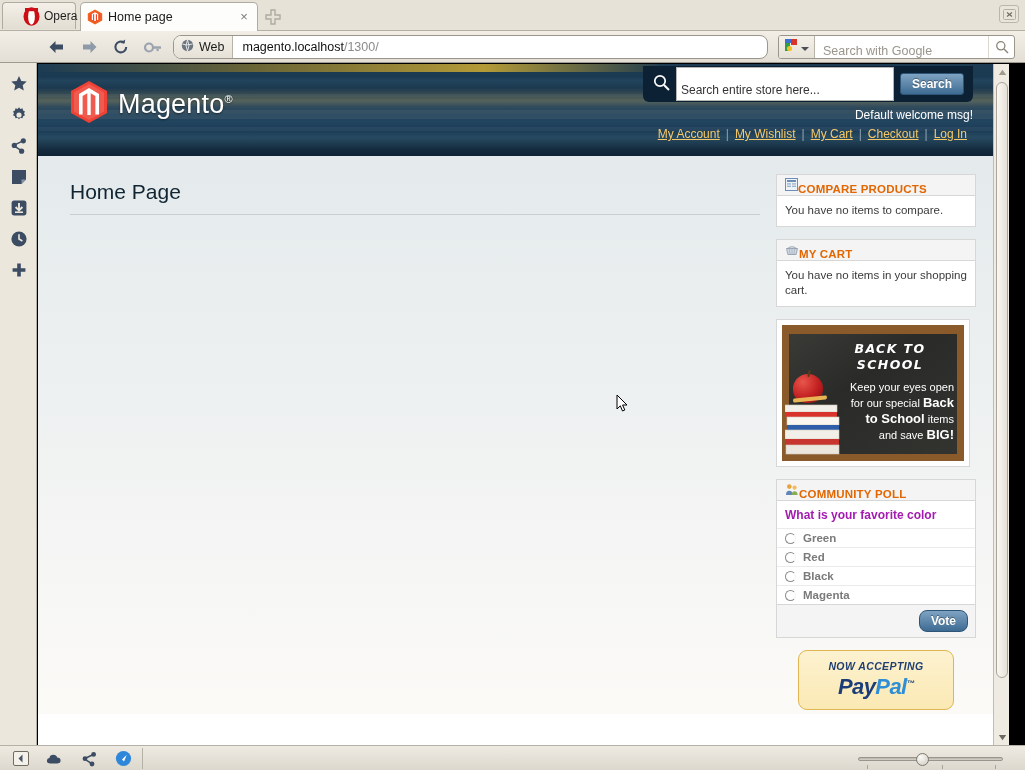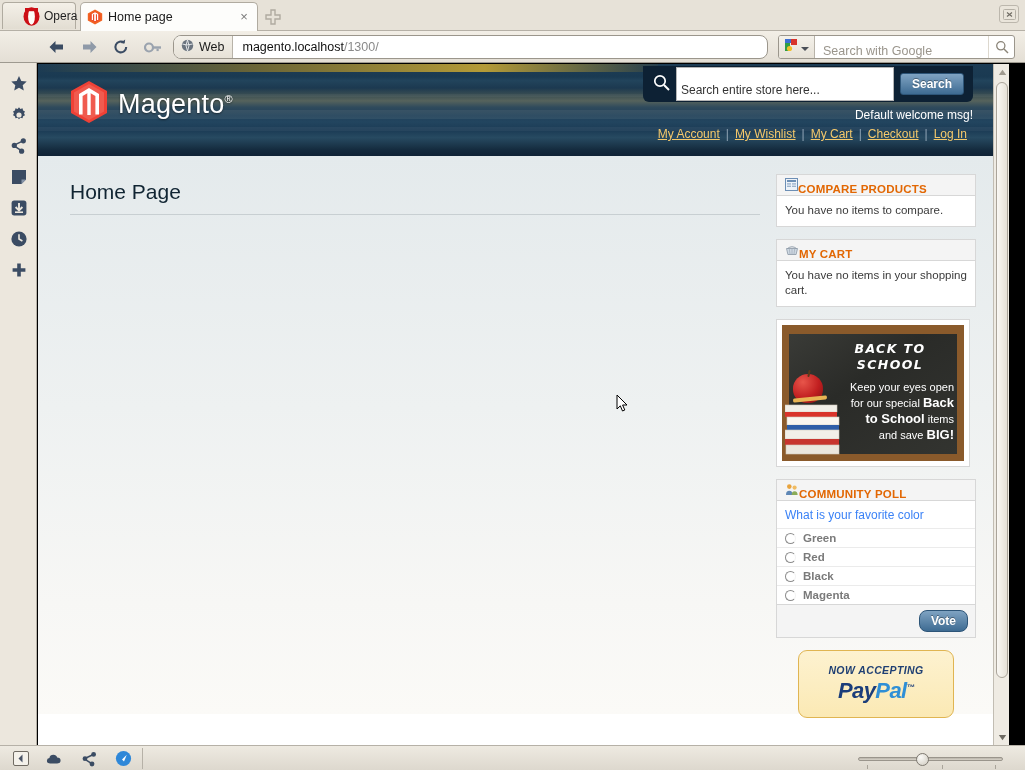--- a/index.html
+++ b/index.html
@@ -374,21 +374,21 @@
     background: radial-gradient(circle at 33% 28%, #e8554a 0%, #c11f20 55%, #7d0f13 100%);
     border-radius: 50% 50% 46% 46%;
   }
   .apple:after {
     content:''; position:absolute; left: 15px; top: -4px;
     width: 2px; height: 7px; background: #5a3a1b; border-radius: 1px;
     transform: rotate(12deg);
   }
 
   .poll-q {
-    font-size: 12px; font-weight: normal; color: #3b82f6;
+    font-size: 12px; font-weight: bold; color: #a21caf;
     padding: 7px 8px 6px 8px;
   }
   .poll-opt {
     display: flex; align-items: center; gap: 7px;
     padding: 3px 8px;
     font-size: 11.5px; color: #7a7a7a; font-weight: bold;
     border-top: 1px solid #ebebeb;
     cursor: pointer;
   }
   .radio {
@@ -408,21 +408,21 @@
     background: linear-gradient(to bottom,#7fa3c2 0%,#3e6b92 100%);
     border: 1px solid #2d5578; border-radius: 8px;
     color: #fff; font-size: 12px; font-weight: bold;
     padding: 3px 11px;
     text-shadow: 0 -1px 0 rgba(0,0,0,.35);
     cursor: pointer;
   }
 
   .paypal {
     margin: 9px 0 0 22px;
-    width: 156px; height: 68px;
+    width: 156px; height: 60px;
     background: linear-gradient(to bottom,#fdf2d0 0%,#fbe9b4 100%);
     border: 1px solid #e0b552;
     border-radius: 9px;
     display: flex; flex-direction: column; align-items: center;
     justify-content: center;
     overflow: hidden;
   }
   .pp-1 {
     font-size: 10.5px; font-weight: bold; font-style: italic;
     color: #1f3f73; letter-spacing: .4px;

